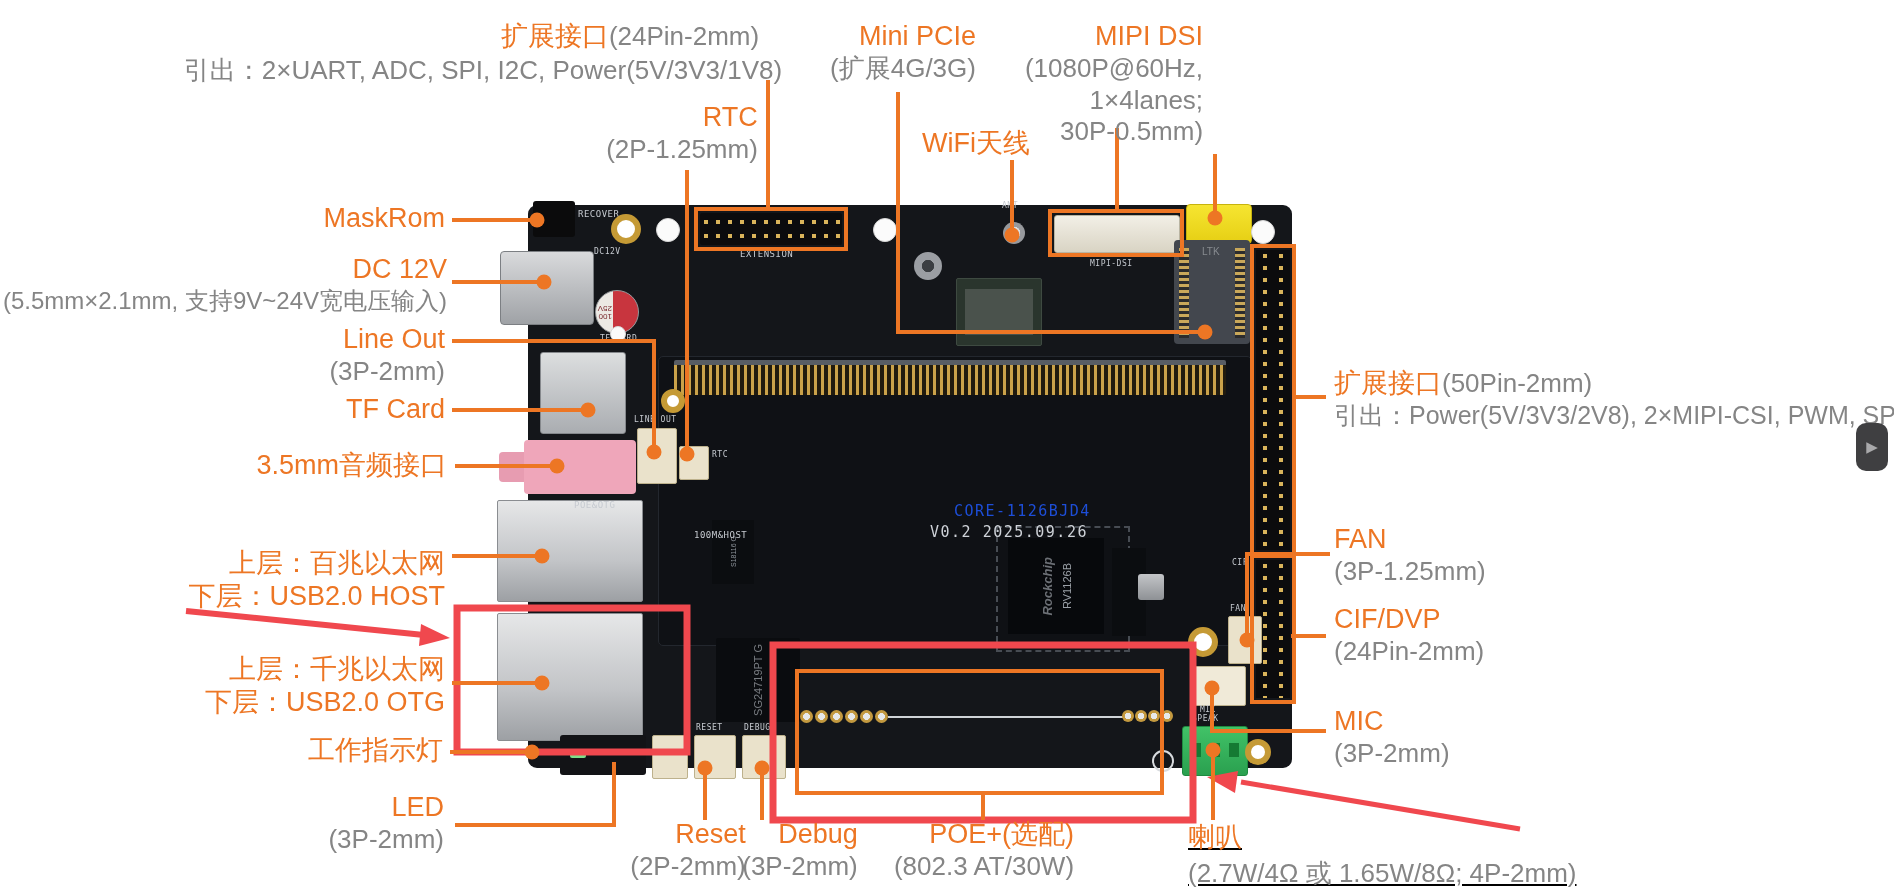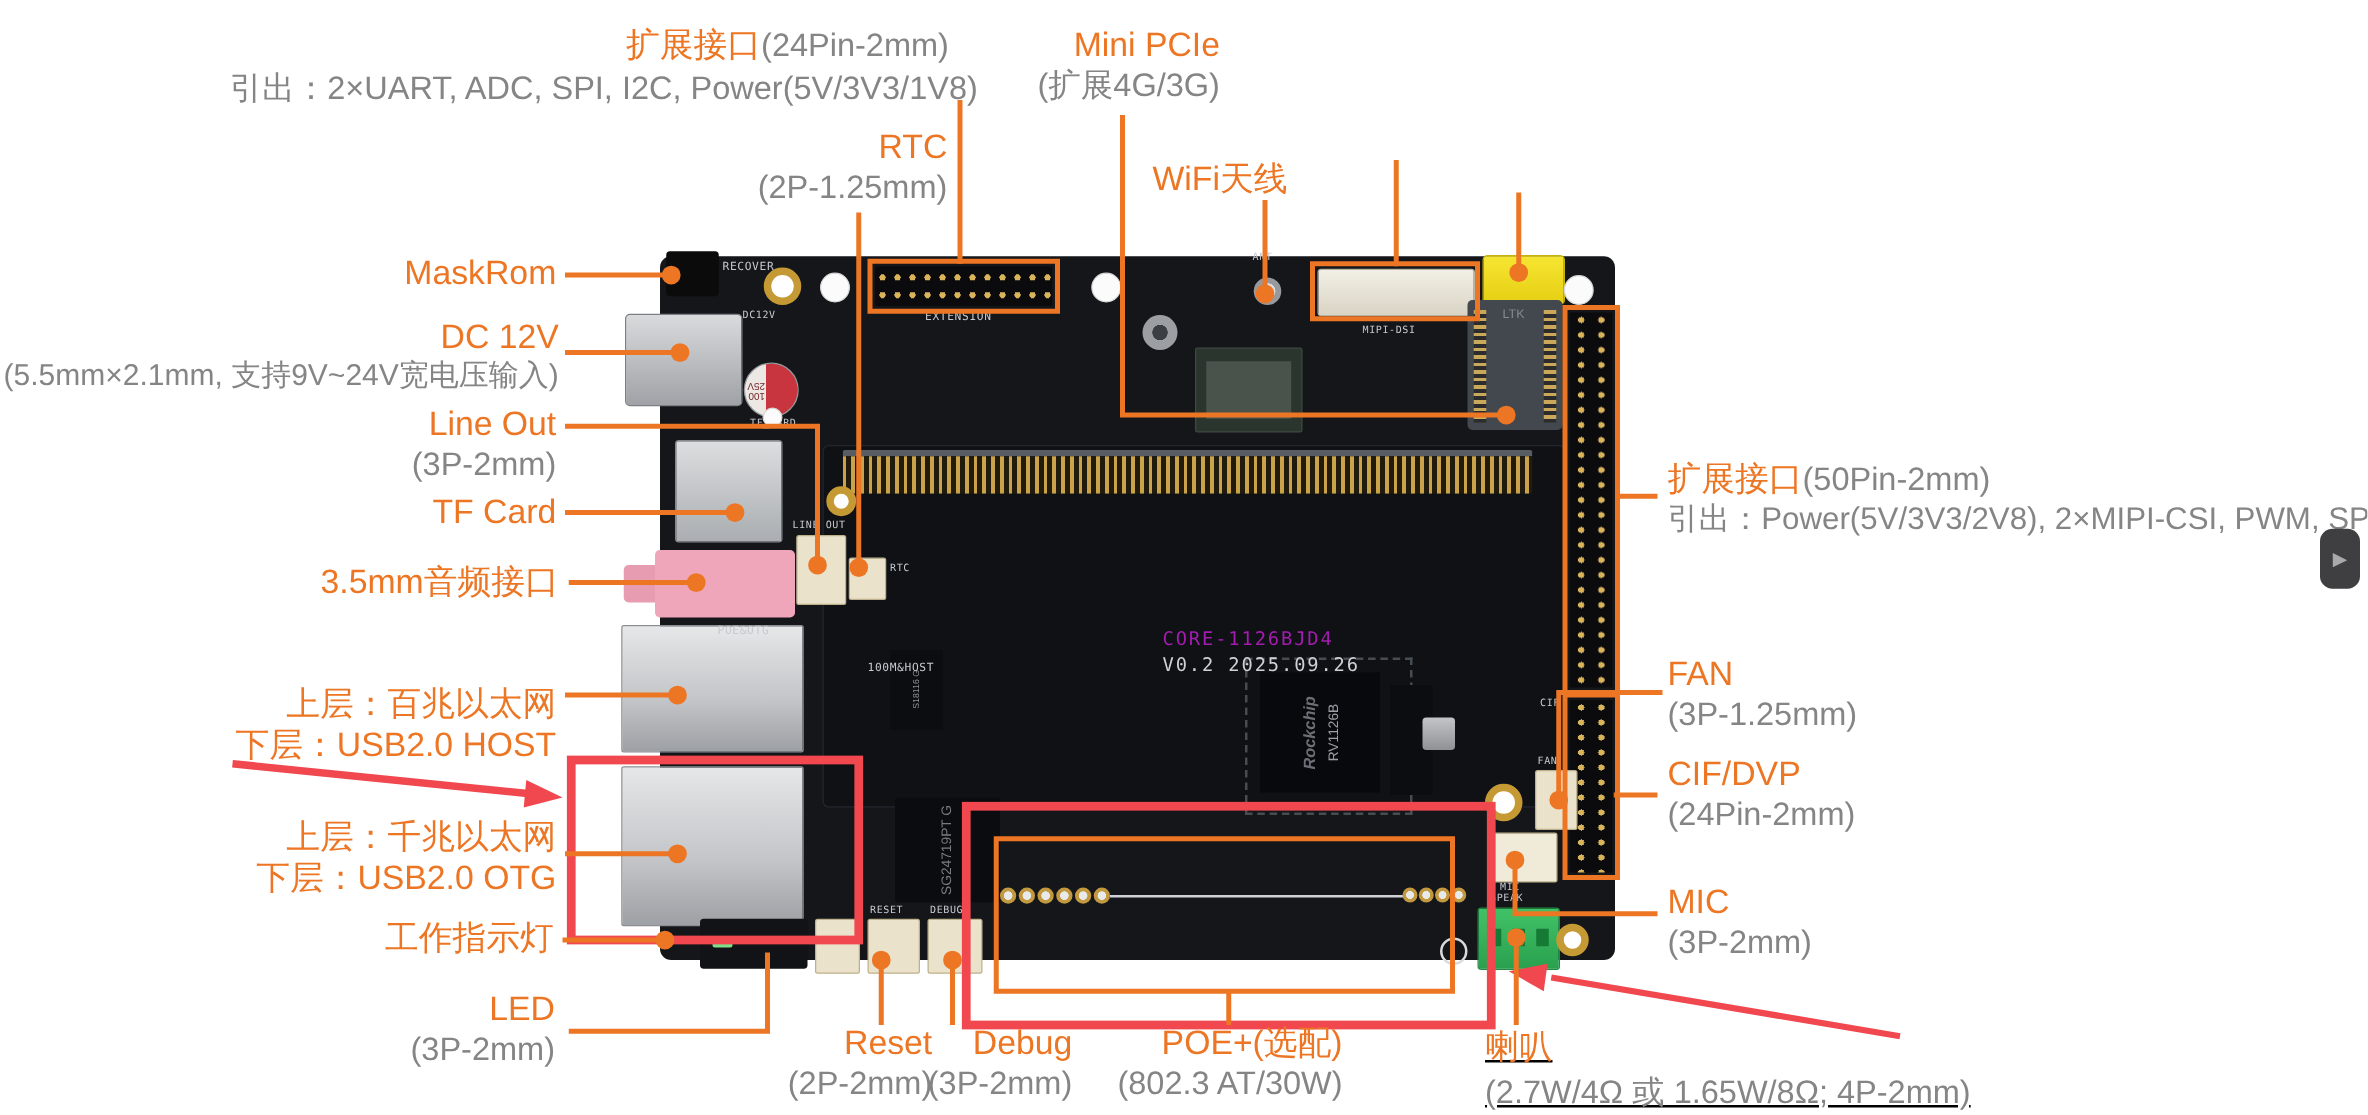--- a/index.html
+++ b/index.html
@@ -32,21 +32,21 @@
 </style>
 </head>
 <body>
 
 <div id="stage">
 
   <div class="abs" style="left:528px;top:205px;width:764px;height:563px;background:#14161a;border-radius:9px;z-index:1;"></div>
 
   <div class="comp" style="left:658px;top:356px;width:592px;height:288px;background:#0f1115;border:1px solid #23272e;border-radius:5px;"></div>
   <div class="comp" style="left:674px;top:360px;width:552px;height:30px;border-top:5px solid #585d64;background:repeating-linear-gradient(90deg,#caa24a 0 3px,#211b0e 3px 7px);border-radius:2px;"></div>
-  <div class="silk" style="left:930px;top:502px;font-size:15px;letter-spacing:1.5px;color:#a21caf;">CORE-1126BJD4</div>
+  <div class="silk" style="left:954px;top:502px;font-size:15px;letter-spacing:1.5px;color:#1d4ed8;">CORE-1126BJD4</div>
   <div class="silk" style="left:930px;top:523px;font-size:15px;letter-spacing:1.5px;color:#ced2d8;">V0.2 2025.09.26</div>
 
   <div class="comp" style="left:996px;top:526px;width:130px;height:122px;border:2px dashed #474c53;"></div>
   <div class="comp" style="left:1008px;top:538px;width:96px;height:96px;background:#07090c;display:flex;align-items:center;justify-content:center;gap:6px;">
     <span class="vtxt" style="color:#6c7076;font-size:13px;font-style:italic;font-weight:700;">Rockchip</span>
     <span class="vtxt" style="color:#9aa0a7;font-size:11px;">RV1126B</span>
   </div>
   <div class="comp" style="left:1112px;top:548px;width:34px;height:88px;background:#0b0d10;"></div>
 
   <div class="comp" style="left:533px;top:201px;width:42px;height:36px;background:#0b0b0c;border-radius:3px;"></div>
@@ -222,20 +222,26 @@
   </div>
   <div class="co ctr" style="left:483px;top:55px;">
     <span class="g">引出：2×UART, ADC, SPI, I2C, Power(5V/3V3/1V8)</span>
   </div>
 
   <div class="co ctr" style="left:903px;top:20px;">
     <div class="t">Mini PCIe</div>
     <div class="g">(扩展4G/3G)</div>
   </div>
 
+  <div class="co ctr" style="left:1114px;top:20px;">
+    <div class="t">MIPI DSI</div>
+    <div class="g">(1080P@60Hz,</div>
+    <div class="g">1×4lanes;</div>
+    <div class="g">30P-0.5mm)</div>
+  </div>
 
 
   <div class="co ctr" style="left:682px;top:101px;">
     <div class="t">RTC</div>
     <div class="g">(2P-1.25mm)</div>
   </div>
 
   <div class="co ctr" style="left:976px;top:127px;">
     <div class="t">WiFi天线</div>
   </div>

